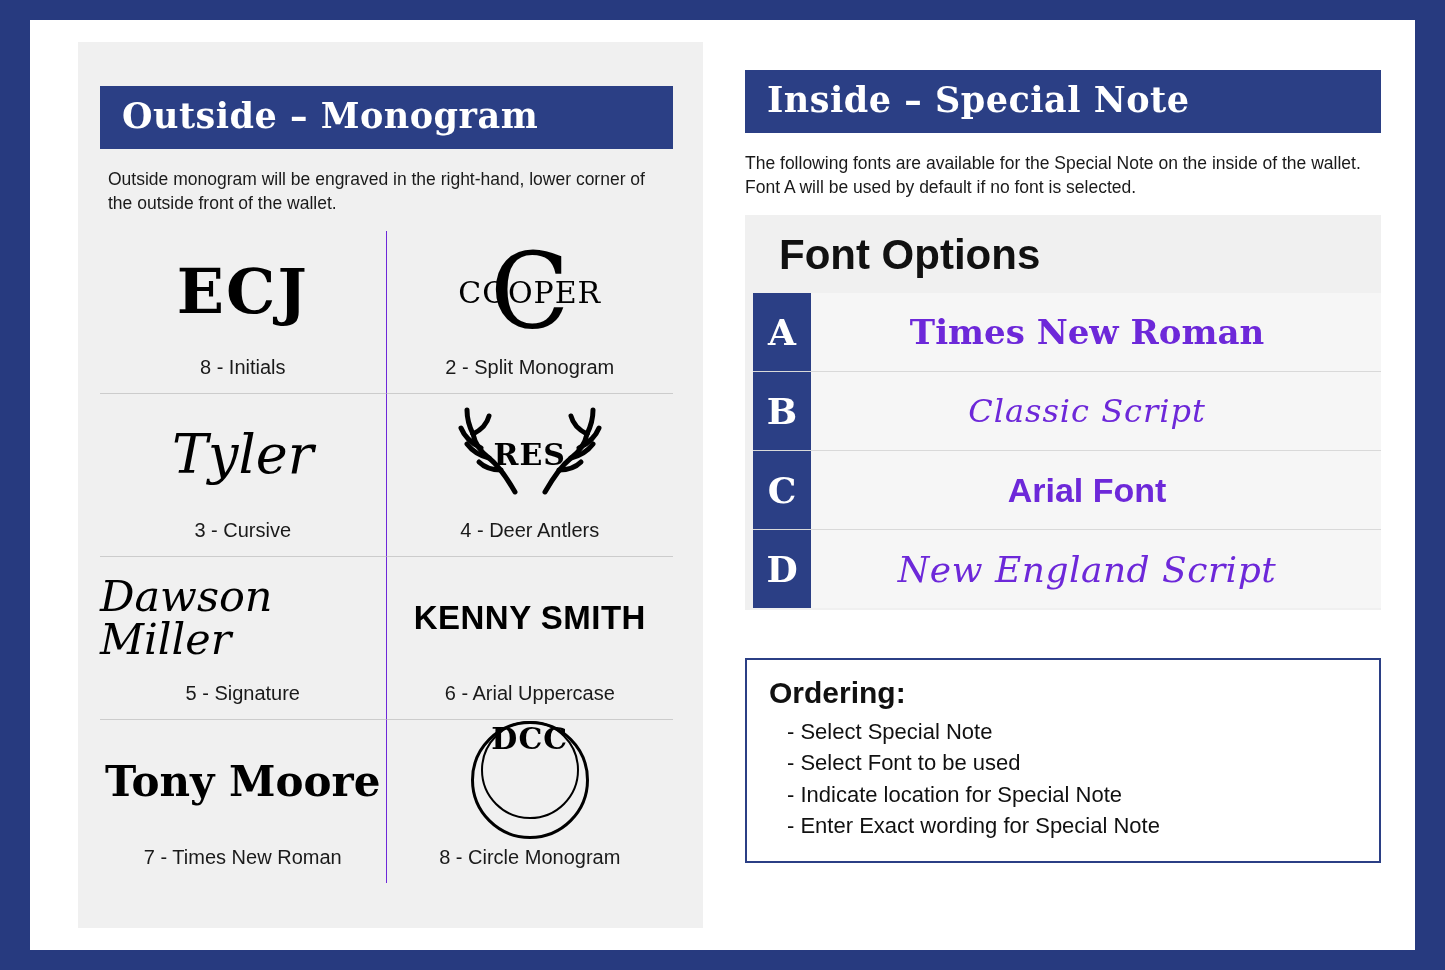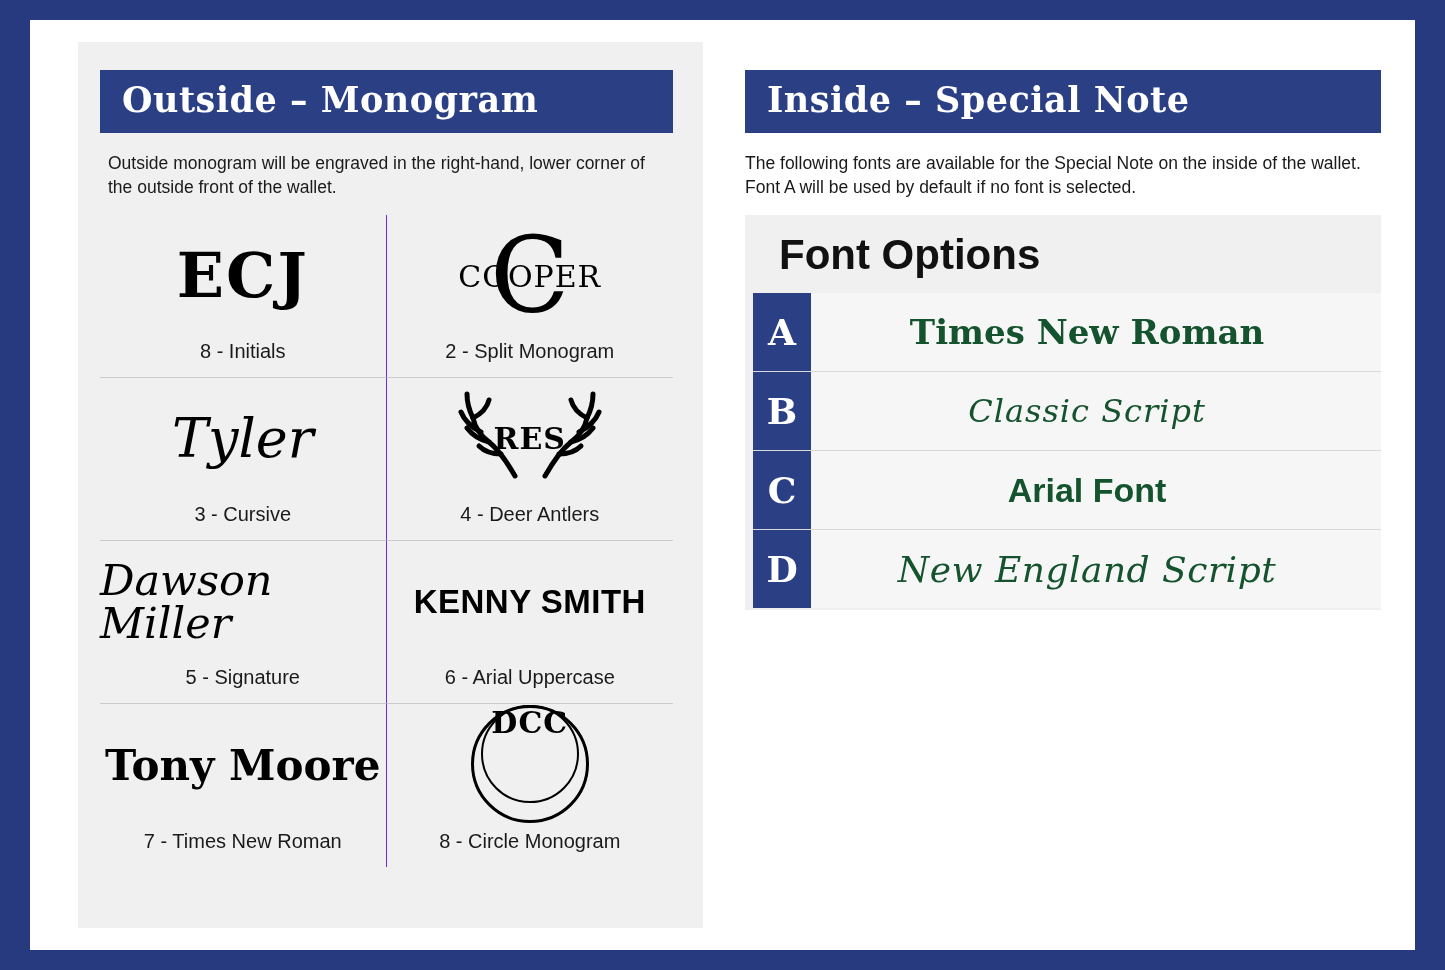--- a/index.html
+++ b/index.html
@@ -29,21 +29,21 @@
     width: 100%;
     height: 100%;
     display: flex;
     gap: 42px;
     padding: 22px 34px 22px 48px;
     box-sizing: border-box;
   }
   .col-left {
     width: 625px;
     background: #f0f0f0;
-    padding: 28px 30px 20px 22px;
+    padding: 44px 30px 20px 22px;
     box-sizing: border-box;
   }
   .col-right {
     flex: 1;
     padding-top: 28px;
     box-sizing: border-box;
   }
 
   
   .banner {
@@ -247,21 +247,21 @@
     display: flex;
     align-items: center;
     justify-content: center;
     flex: 0 0 58px;
   }
   .font-sample {
     flex: 1;
     display: flex;
     align-items: center;
     justify-content: center;
-    color: #14532d;
+    color: #6d28d9;
     padding-right: 18px;
   }
   .s-times { font-family: "DejaVu Serif", serif; font-weight: bold; font-size: 34px; }
   .s-classic { font-family: "DejaVu Serif", serif; font-style: italic; font-size: 32px; letter-spacing: 1px; }
   .s-arial { font-family: "Liberation Sans", sans-serif; font-weight: bold; font-size: 34px; }
   .s-newengland { font-family: "DejaVu Serif", serif; font-style: italic; font-size: 36px; letter-spacing: 0.5px; }
 
   
   .ordering-box {
     margin-top: 48px;
@@ -400,16 +400,23 @@
           <div class="font-key">C</div>
           <div class="font-sample s-arial">Arial Font</div>
         </div>
 
         <div class="font-row">
           <div class="font-key">D</div>
           <div class="font-sample s-newengland">New England Script</div>
         </div>
       </div>
 
+      <div class="ordering-box">
+        <div class="ordering-title">Ordering:</div>
+        <div class="ordering-item">- Select Special Note</div>
+        <div class="ordering-item">- Select Font to be used</div>
+        <div class="ordering-item">- Indicate location for Special Note</div>
+        <div class="ordering-item">- Enter Exact wording for Special Note</div>
+      </div>
     </div>
 
   </div>
 </div>
 
 </body></html>

